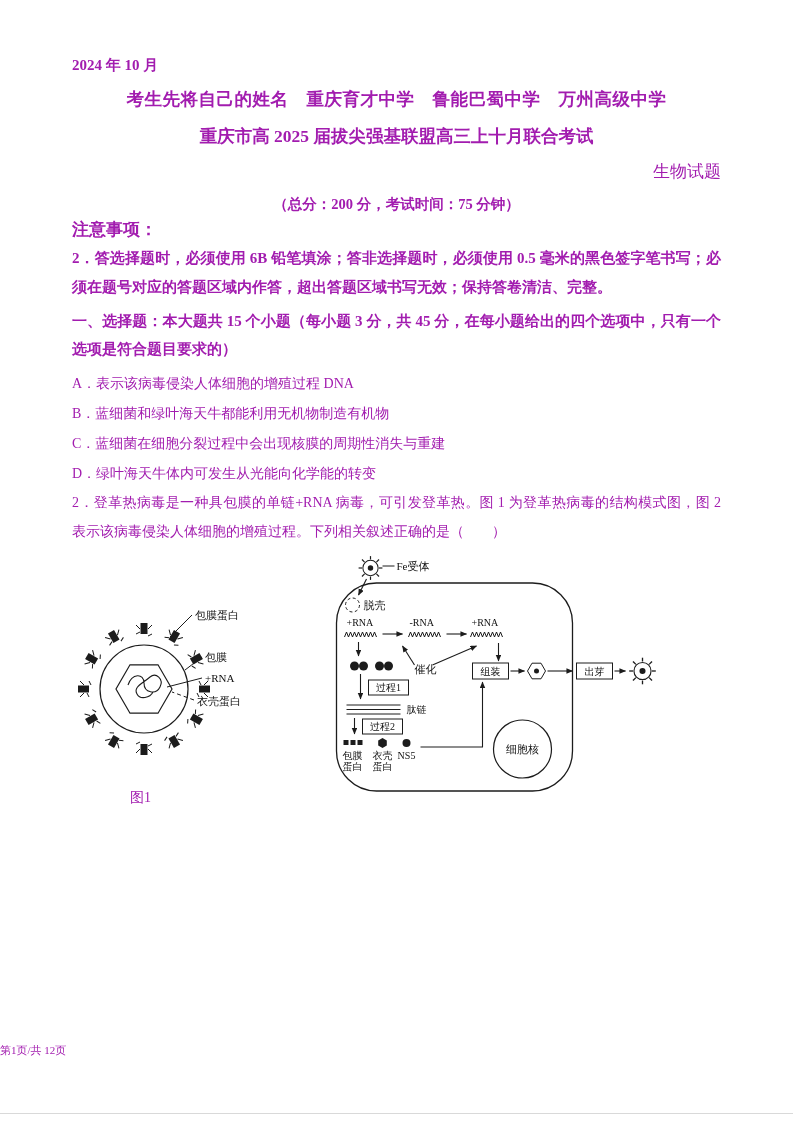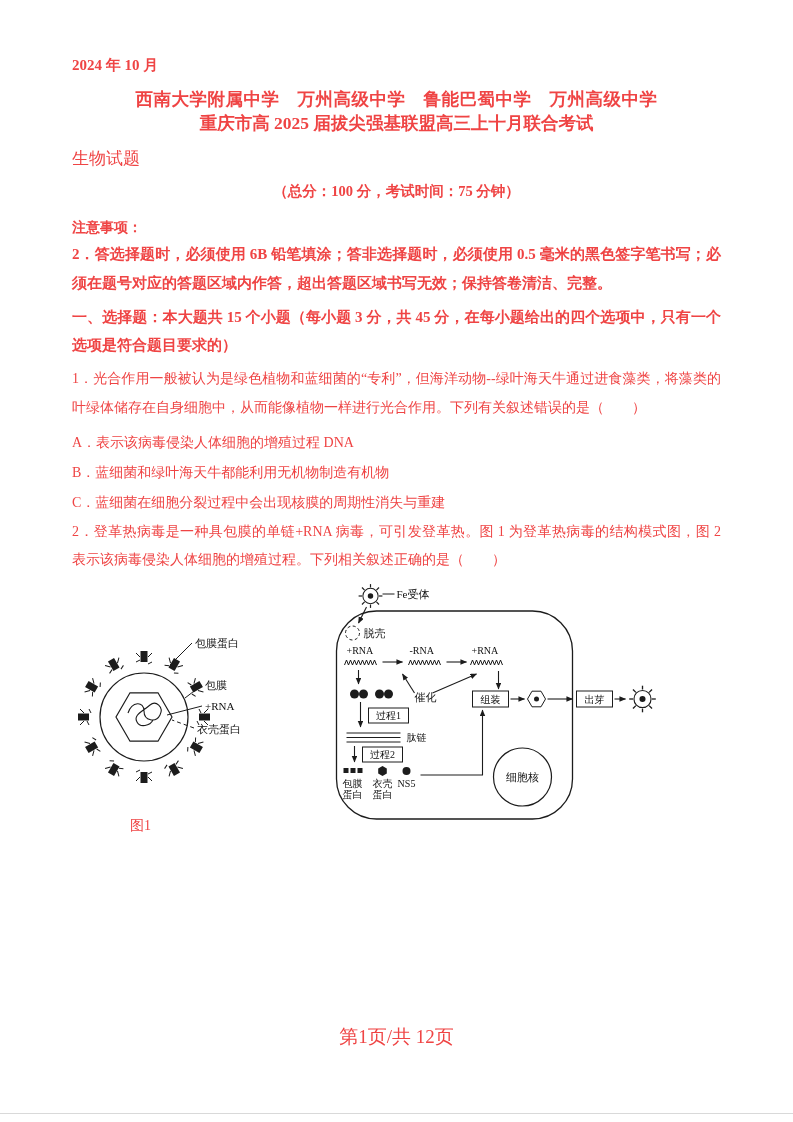--- a/index.html
+++ b/index.html
@@ -3,70 +3,70 @@
 <meta charset="utf-8">
 <style>
   html,body { margin:0; padding:0; background:#ffffff; }
   .page {
     position: relative;
     width: 793px; height: 1122px;
     box-sizing: border-box;
     padding: 56px 72px 0 72px;
     background: #ffffff;
     font-family: "Liberation Serif", serif;
-    color: #ef4444;
+    color: #a21caf;
     overflow: hidden;
   }
   .date { font-weight: bold; font-size: 15px; margin-bottom: 6px; }
   .schools { font-weight: bold; font-size: 17.5px; text-align: center; margin-top: 12px; letter-spacing: .5px; }
-  .title { font-weight: bold; font-size: 17.5px; text-align: center; }
-  .subject { font-size: 17px; text-align: left; margin-top: 12px; }
+  .title { font-weight: bold; font-size: 17.5px; text-align: center; margin-top: 13px; }
+  .subject { font-size: 17px; text-align: right; margin-top: 12px; }
   .info { font-weight: bold; font-size: 14.5px; text-align: center; margin-top: 12px; }
-  .notice-head { font-weight: bold; font-size: 14px; margin-top: 18px; }
+  .notice-head { font-weight: bold; font-size: 17px; margin-top: 4px; }
   .notice { font-weight: bold; font-size: 15px; line-height: 1.92; margin-top: 3px; text-align: justify; }
   .section { font-weight: bold; font-size: 15px; line-height: 1.92; margin-top: 5px; text-align: justify; }
   .stem { font-size: 14px; line-height: 2.05; margin-top: 5px; text-align: justify; }
   .option { font-size: 14px; line-height: 1.5; margin-top: 9px; }
   .figures { display: flex; align-items: flex-end; margin-top: 6px; }
   .fig-block { flex: 0 0 auto; }
   .fig-caption { font-size: 14px; margin-top: 2px; }
   .cap1 { padding-left: 58px; }
   .cap2 { padding-left: 80px; }
-  .footer { position: absolute; bottom: 72px; left: 0; width: 100%; text-align: center; font-size: 19px; }
+  .footer { position: absolute; bottom: 64px; left: 0; width: 100%; text-align: left; font-size: 11px; }
   .page-edge { position: absolute; bottom: 8px; left: 0; width: 100%; border-bottom: 1px solid #d9d9d9; }
   
   svg text { font-family: "Liberation Serif", serif; fill: #111; }
   .t  { font-size: 11px; }
   .ts { font-size: 10px; }
   .tm { text-anchor: middle; }
   .ld { stroke: #1c1c1c; stroke-width: 1; fill: none; }
   .ar { stroke: #1c1c1c; stroke-width: 1.1; fill: none; marker-end: url(#arw); }
   .zz { stroke: #1c1c1c; stroke-width: 1; fill: none; }
   .box { fill: none; stroke: #1c1c1c; stroke-width: 1; }
 </style>
 </head>
 <body>
 
 <div class="page">
 
   <div class="date">2024 年 10 月</div>
-  <div class="schools">西南大学附属中学　万州高级中学　鲁能巴蜀中学　万州高级中学</div>
+  <div class="schools">考生先将自己的姓名　重庆育才中学　鲁能巴蜀中学　万州高级中学</div>
   <div class="title">重庆市高 2025 届拔尖强基联盟高三上十月联合考试</div>
   <div class="subject">生物试题</div>
-  <div class="info">（总分：100 分，考试时间：75 分钟）</div>
+  <div class="info">（总分：200 分，考试时间：75 分钟）</div>
 
   <div class="notice-head">注意事项：</div>
   <div class="notice">2．答选择题时，必须使用 6B 铅笔填涂；答非选择题时，必须使用 0.5 毫米的黑色签字笔书写；必须在题号对应的答题区域内作答，超出答题区域书写无效；保持答卷清洁、完整。</div>
 
   <div class="section">一、选择题：本大题共 15 个小题（每小题 3 分，共 45 分，在每小题给出的四个选项中，只有一个选项是符合题目要求的）</div>
 
-  <div class="stem">1．光合作用一般被认为是绿色植物和蓝细菌的“专利”，但海洋动物--绿叶海天牛通过进食藻类，将藻类的叶绿体储存在自身细胞中，从而能像植物一样进行光合作用。下列有关叙述错误的是（　　）</div>
   <div class="option">A．表示该病毒侵染人体细胞的增殖过程 DNA</div>
   <div class="option">B．蓝细菌和绿叶海天牛都能利用无机物制造有机物</div>
   <div class="option">C．蓝细菌在细胞分裂过程中会出现核膜的周期性消失与重建</div>
+  <div class="option">D．绿叶海天牛体内可发生从光能向化学能的转变</div>
 
   <div class="stem">2．登革热病毒是一种具包膜的单链+RNA 病毒，可引发登革热。图 1 为登革热病毒的结构模式图，图 2 表示该病毒侵染人体细胞的增殖过程。下列相关叙述正确的是（　　）</div>
 
   <div class="figures">
 
     <div class="fig-block">
       <svg width="230" height="196" viewBox="0 0 230 196">
         <defs>
           <g id="spk">
             <rect x="-3.5" y="-66" width="7" height="11" fill="#1c1c1c"></rect>

